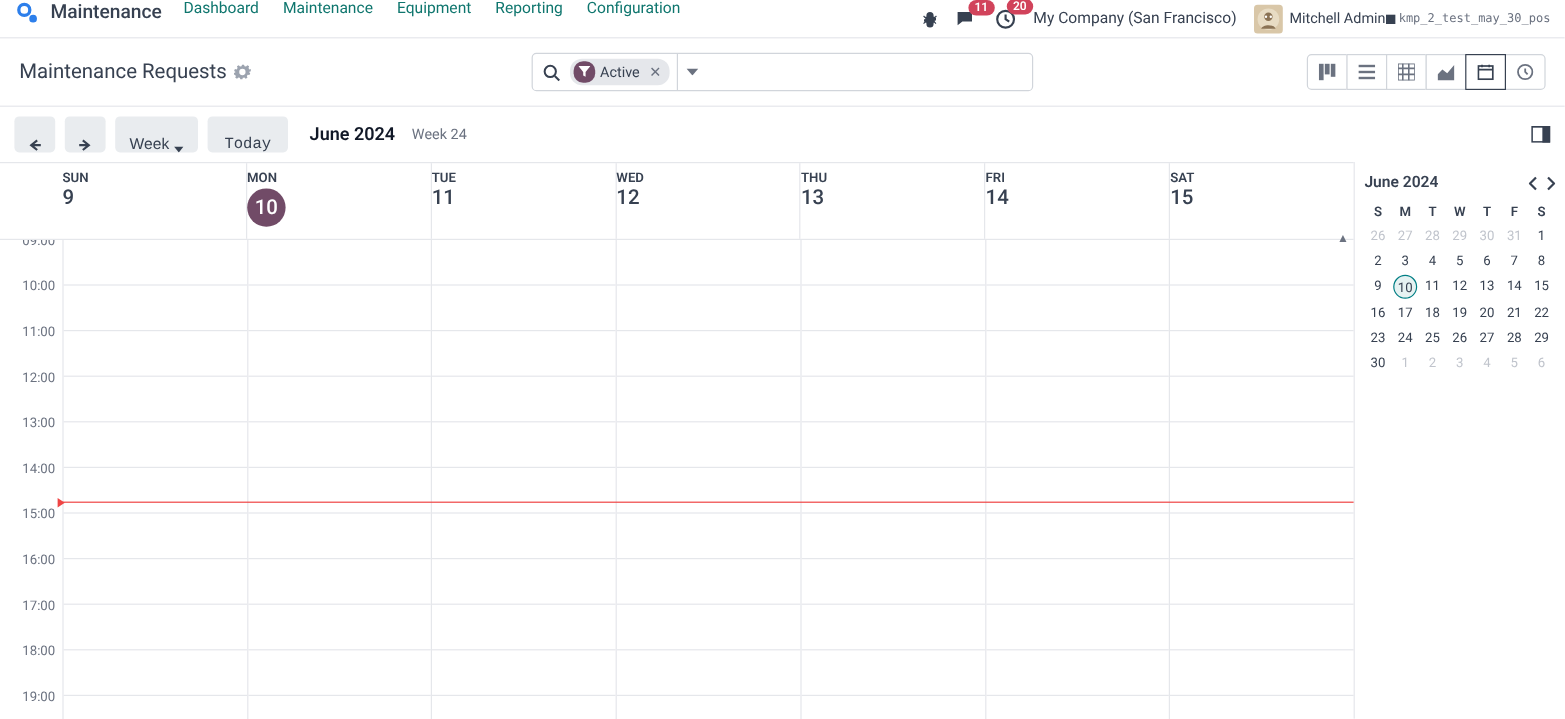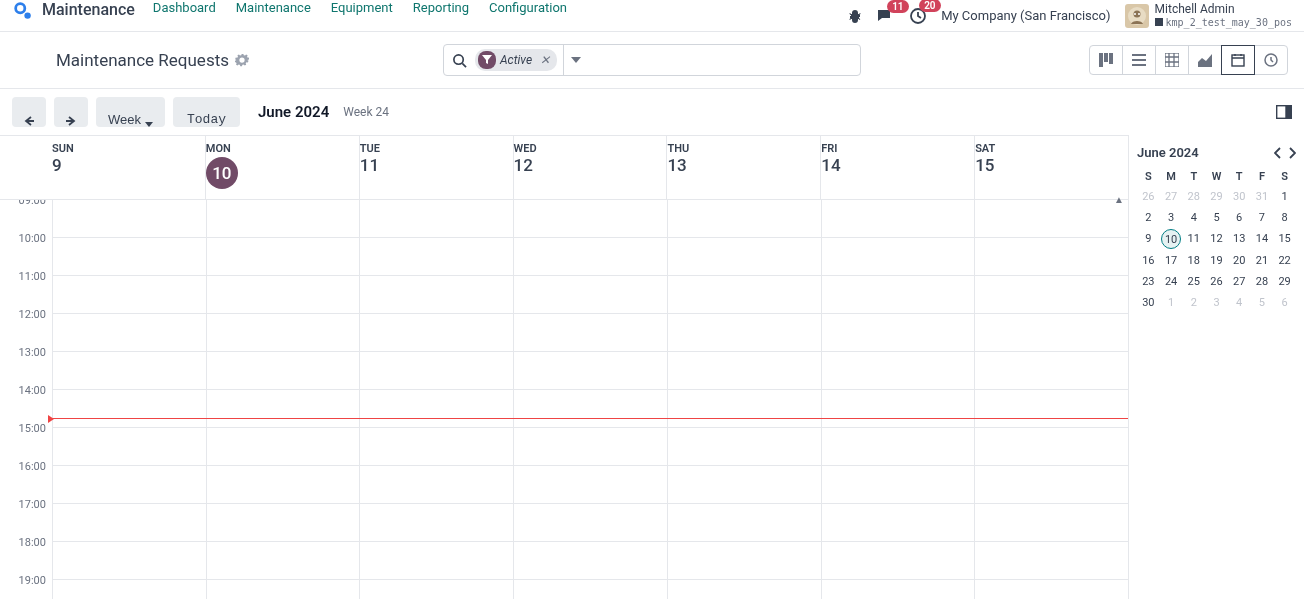--- a/index.html
+++ b/index.html
@@ -10,31 +10,31 @@
   .app-logo { width: 22px; height: 22px; margin-right: 8px; }
   .app-name { font-size: 16px; font-weight: 500; color: #374151; margin-right: 18px; }
   .nav-menu { display: flex; gap: 20px; }
   .nav-item { color: #0f766e; cursor: pointer; font-size: 13px; }
   .topbar-right { margin-left: auto; display: flex; align-items: center; gap: 14px; }
   .icon-badge { position: relative; cursor: pointer; }
   .badge-count { position: absolute; top: -8px; left: 10px; background: #d1435b; color: #fff; border-radius: 10px; font-size: 10px; padding: 1px 5px; font-weight: 600; }
   .company-name { font-size: 13px; color: #374151; cursor: pointer; }
   .user-block { display: flex; align-items: center; gap: 6px; cursor: pointer; }
   .avatar { width: 24px; height: 24px; border-radius: 3px; background: #d9c7a8; display: flex; align-items: center; justify-content: center; }
-  .user-lines { display: flex; flex-direction: column; line-height: 1.1; }
+  .user-lines { display: flex; flex-direction: row; line-height: 1.1; }
   .user-name { font-size: 12px; color: #374151; }
   .user-db { font-size: 10px; color: #6b7280; font-family: monospace; display:flex; align-items:center; gap:3px; }
   
   
   .controlbar { display: flex; align-items: center; height: 56px; padding: 0 16px; position: relative; }
-  .page-title { font-size: 17px; color: #374151; margin-right: 6px; margin-left: 40px; }
+  .page-title { font-size: 17px; color: #374151; margin-right: 6px; }
   .gear-icon { color: #9ca3af; cursor: pointer; }
   .searchbox { position: absolute; left: 50%; transform: translateX(-50%); display: flex; align-items: center; border: 1px solid #d1d5db; border-radius: 4px; height: 32px; width: 418px; }
   .search-icon { padding: 0 8px; color: #6b7280; }
-  .filter-chip { display: flex; align-items: center; background: #e5e7eb; border-radius: 10px; padding: 2px 3px 2px 3px; margin-right: 6px; font-size: 12px; gap:4px;font-style:italic; }
+  .filter-chip { display: flex; align-items: center; background: #e5e7eb; border-radius: 10px; padding: 2px 3px 2px 3px; margin-right: 6px; font-size: 12px; gap:4px; }
   .filter-chip .chip-icon { background:#714b67; color:#fff; border-radius:8px; width:18px; height:18px; display:flex; align-items:center; justify-content:center; font-size:10px; }
   .filter-chip .chip-close { color:#6b7280; cursor:pointer; padding:0 4px; }
   .search-input { border: none; outline: none; flex: 1; font-size: 13px; color:#374151; }
   .search-caret { border-left: 1px solid #d1d5db; width: 24px; height: 100%; display: flex; align-items: center; justify-content: center; cursor: pointer; color:#6b7280; }
   .view-switcher { margin-left: auto; display: flex; gap: 0; }
   .view-btn { width: 34px; height: 30px; border: 1px solid #d1d5db; background: #fff; display: flex; align-items: center; justify-content: center; cursor: pointer; margin-left: -1px; color:#6b7280; }
   .view-btn.active { border-color: #374151; position:relative; z-index:1; }
   .view-btn:first-child { border-radius: 4px 0 0 4px; }
   
   .divider-full { border-top: 1px solid #e5e7eb; }

